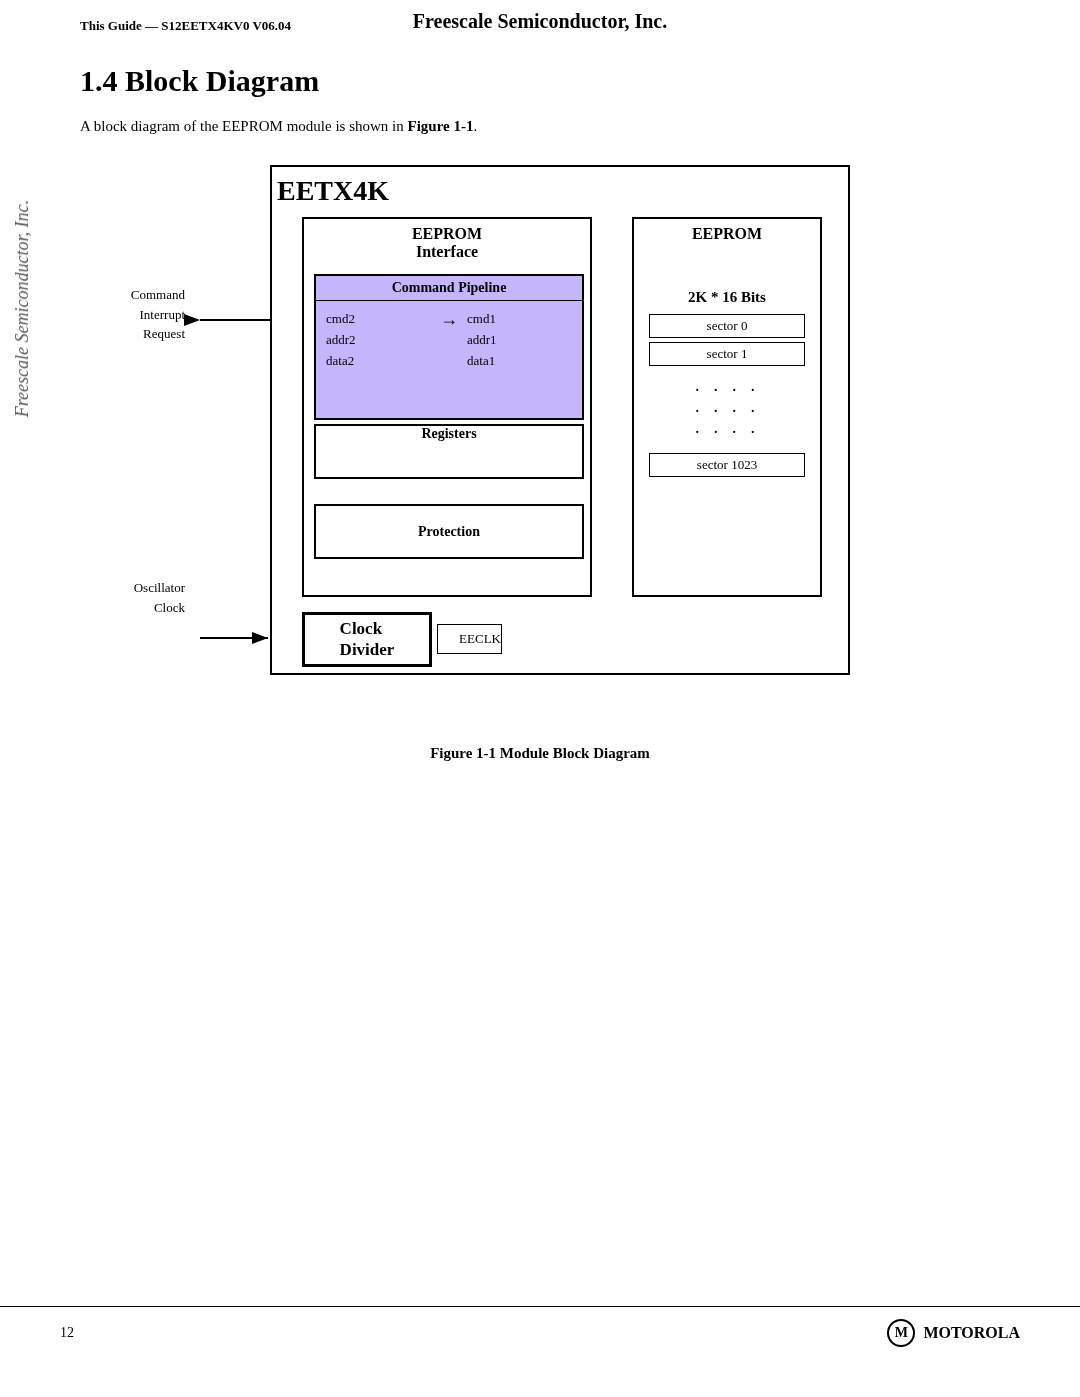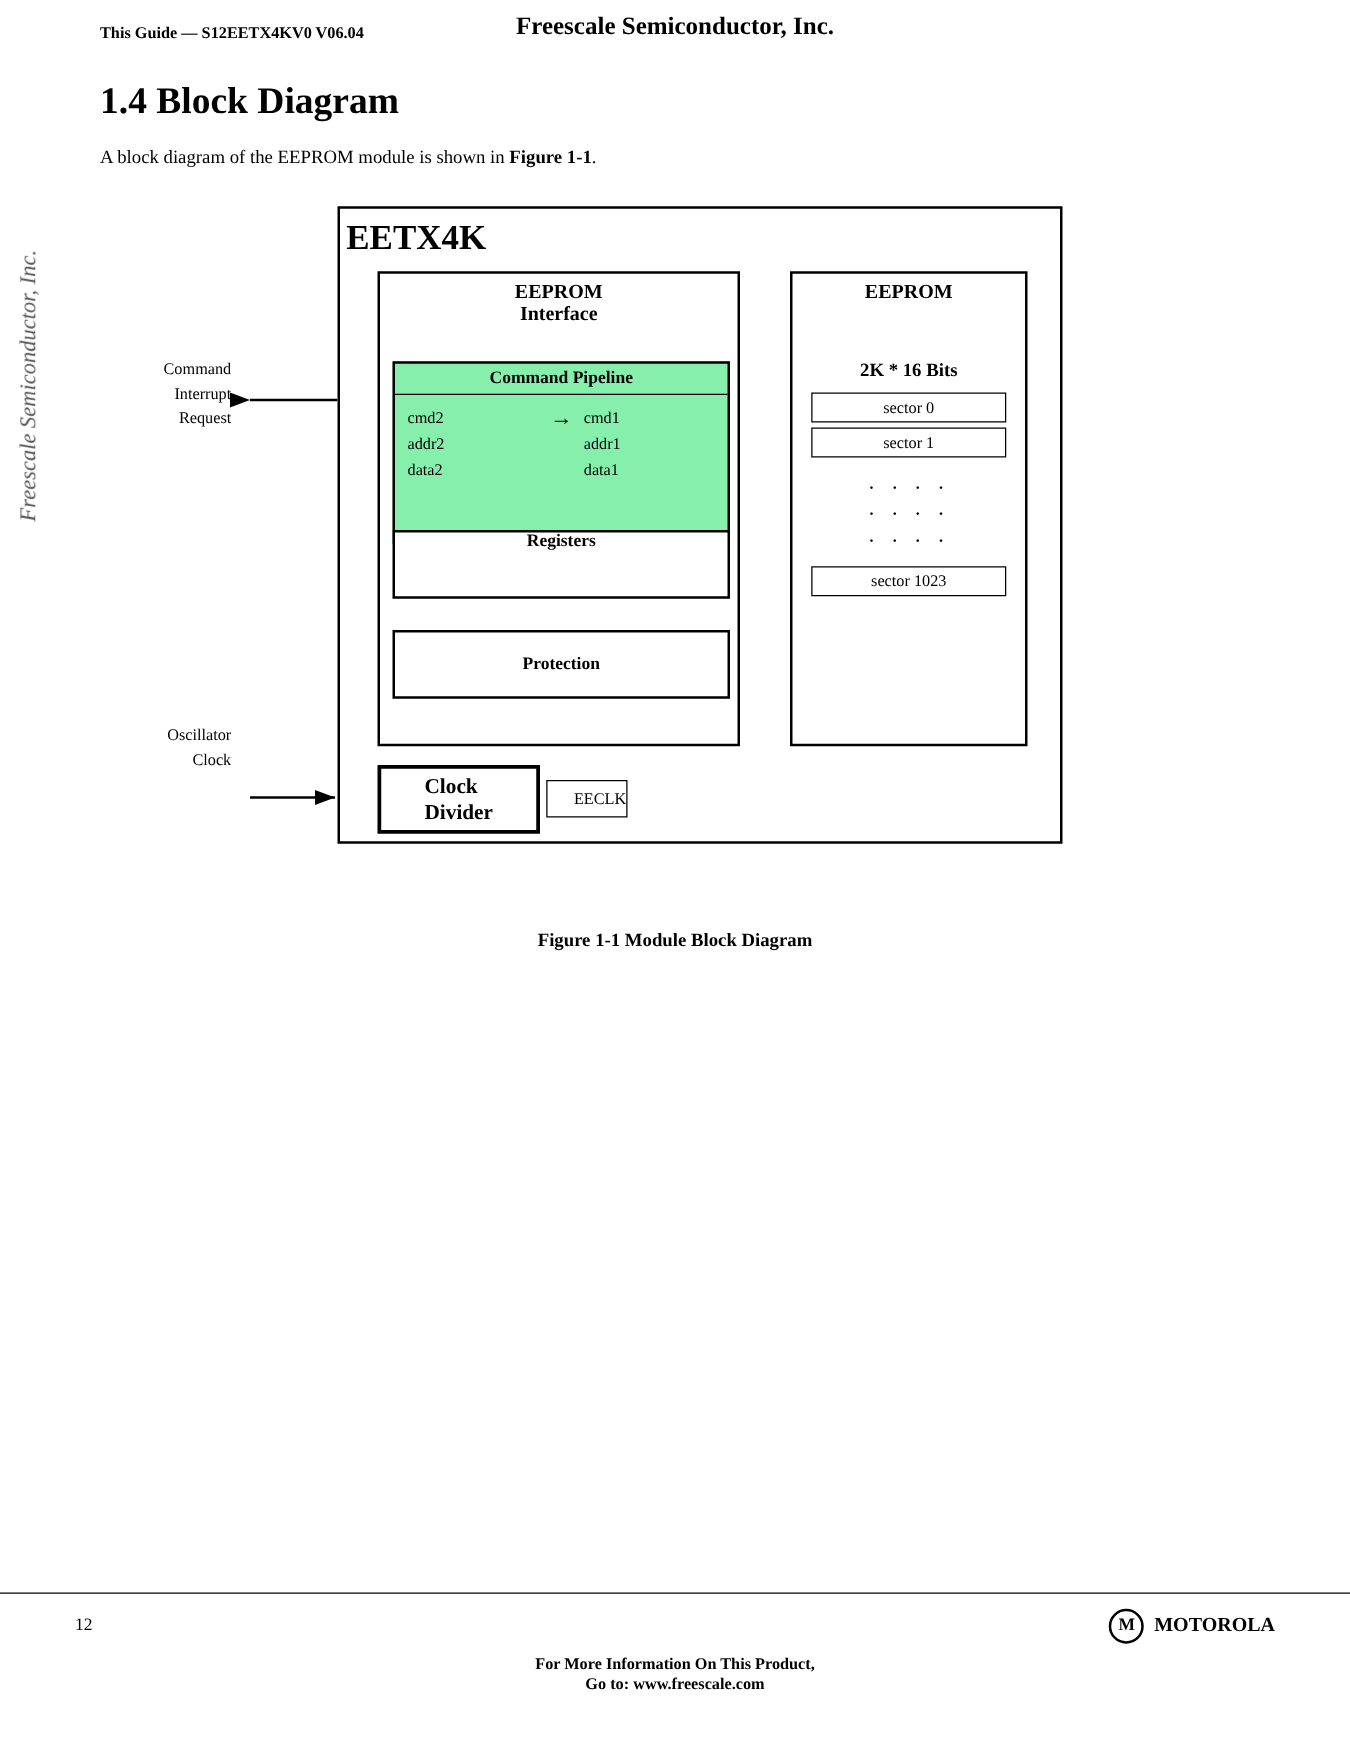--- a/index.html
+++ b/index.html
@@ -106,25 +106,25 @@
       font-size: 16px;
       font-weight: bold;
       padding: 6px 0;
       border-bottom: none;
     }
 
     
     .cmd-pipeline-box {
       position: absolute;
       left: 10px;
-      top: 70px;
+      top: 55px;
       width: 270px;
       height: 146px;
       border: 2px solid #000;
-      background: #86efac;
+      background: #c4b5fd;
     }
 
     .cmd-pipeline-title {
       text-align: center;
       font-size: 14px;
       font-weight: bold;
       padding: 4px 0;
       border-bottom: 1px solid #000;
     }
 
@@ -485,17 +485,13 @@
 </div>
 
 <div class="page-footer">
   <div class="footer-top">
     <div class="footer-page-num">12</div>
     <div class="motorola-logo">
       <div class="motorola-circle">M</div>
       <span>MOTOROLA</span>
     </div>
   </div>
-  <div class="footer-bottom">
-    <div>For More Information On This Product,</div>
-    <div>Go to: www.freescale.com</div>
-  </div>
 </div>
 
 </body></html>

